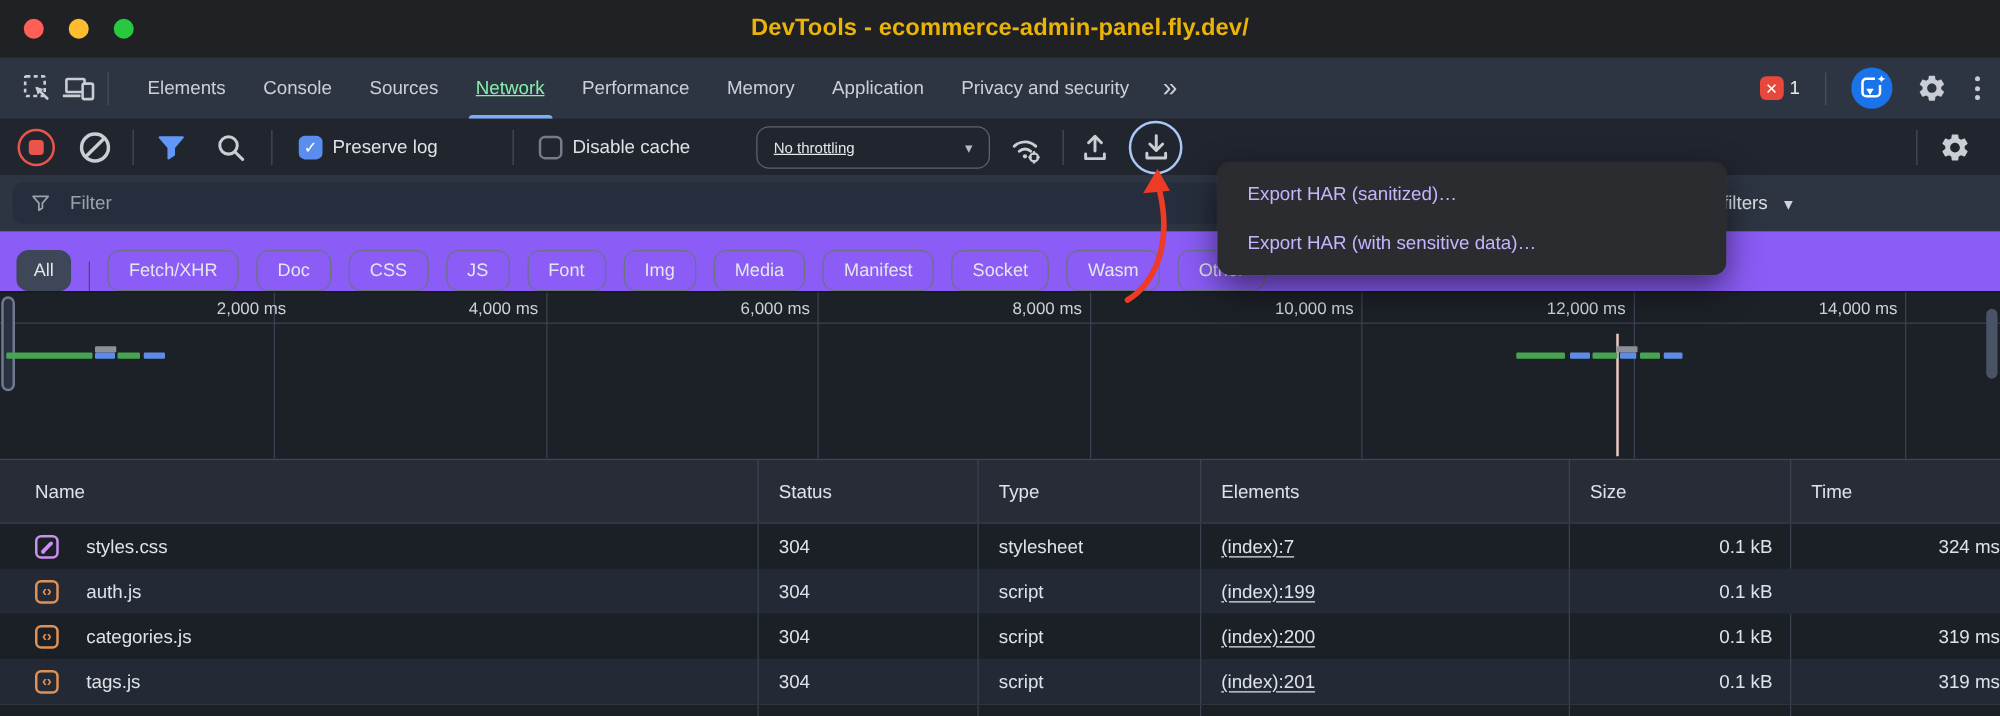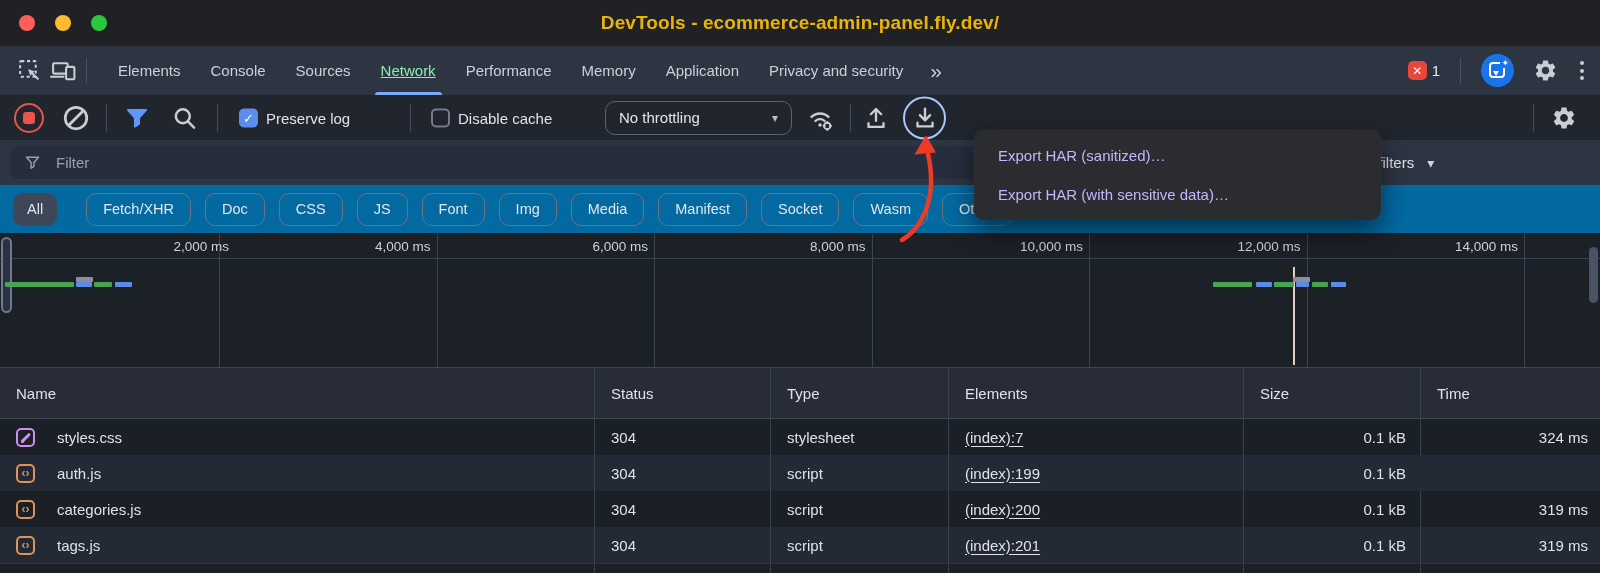--- a/index.html
+++ b/index.html
@@ -47,58 +47,58 @@
               display:flex;align-items:center;justify-content:center;}
   .record-btn i{width:12px;height:12px;background:#ea544b;border-radius:3px;}
   .clear-btn{left:61px;width:30px;height:30px;}
   .chk{width:19px;height:19px;border-radius:5px;border:2px solid #757c88;background:transparent;
        display:flex;align-items:center;justify-content:center;}
   .chk.checked{background:#5b8def;border-color:#5b8def;}
   .chk.checked::after{content:'✓';color:#fff;font-size:13px;font-weight:700;line-height:1;}
   .tool-label{font-size:15px;color:#dfe2e7;white-space:nowrap;}
   .throttle{left:605px;width:187px;height:34px;border:1.5px solid #5c6372;border-radius:10px;
             display:flex;align-items:center;justify-content:space-between;padding:0 13px;background:#20252e;}
-  .throttle .val{font-size:15px;color:#e4e6ea;}
+  .throttle .val{font-size:12px;color:#e4e6ea;text-decoration:underline;}
   .caret{font-size:12px;color:#b7bcc4;line-height:1;}
   .export-wrap{left:903px;width:43px;height:43px;border:2.5px solid #a9c7fa;border-radius:50%;
                display:flex;align-items:center;justify-content:center;}
 
   
   .filter-row{position:absolute;top:140px;left:0;right:0;height:45px;background:#2d3543;}
   .filter-input{position:absolute;left:10px;top:6px;width:1310px;height:33px;background:#262e3d;border:none;
                 border-radius:8px;color:#dfe2e7;font-size:15px;padding:0 12px 0 46px;outline:none;
                 font-family:"Liberation Sans","DejaVu Sans",sans-serif;}
   .filter-input::placeholder{color:#9aa2ad;opacity:1;}
   .filter-funnel{position:absolute;left:24px;top:14px;pointer-events:none;}
   .more-filters{position:absolute;left:1340px;top:0;height:45px;display:flex;align-items:center;gap:13px;}
   .more-filters .lbl{font-size:15px;color:#dfe2e7;}
 
   
-  .chips-row{position:absolute;top:185px;left:0;right:0;height:48px;background:#0369a1;
-             display:flex;align-items:center;padding-left:13px;gap:14px;}
+  .chips-row{position:absolute;top:185px;left:0;right:0;height:48px;background:#8b5cf6;
+             display:flex;align-items:flex-end;padding-left:13px;gap:14px;}
   .chip{height:33px;padding:0 16px;display:flex;align-items:center;border:1px solid #6b7382;
         border-radius:10px;font-size:14.5px;color:#e4e6ea;white-space:nowrap;}
   .chip.active{background:#3e4757;border-color:transparent;padding:0 13px;}
   .chip-sep{width:1px;height:24px;background:#4a5160;margin:0 0;}
 
   
   .overview{position:absolute;top:233px;left:0;right:0;height:134px;background:#1c2027;border-top:1px solid #141820;}
   .gridline{position:absolute;top:0;bottom:0;width:1px;background:#3a4150;}
   .ruler-line{position:absolute;top:24px;left:0;right:0;height:1px;background:#3a4150;}
   .tick-label{position:absolute;top:5px;width:110px;text-align:right;font-size:13.5px;color:#cdd1d8;white-space:nowrap;}
   .wbar{position:absolute;height:5px;border-radius:1px;}
   .wbar.green{background:#47a452;}.wbar.blue{background:#5c8ce8;}.wbar.gray{background:#8b8f96;}
   .load-line{position:absolute;left:1293px;top:33px;width:2px;height:98px;background:#e9c9c1;}
   .ov-handle-left{position:absolute;left:1px;top:3px;width:11px;height:76px;border:2px solid #6f7990;
                   border-radius:6px;background:#2a3140;}
   .ov-thumb-right{position:absolute;left:1589px;top:13px;width:9px;height:56px;border-radius:4.5px;background:#4a5365;}
 
   
   .nettable{position:absolute;top:367px;left:0;right:0;bottom:0;border-top:1px solid #3e4553;background:#1b1f26;}
-  .thead,.trow{display:grid;grid-template-columns:594px 176px 178px 295px 177px 180px;}
+  .thead,.trow{display:grid;grid-template-columns:594px 176px 178px 295px 177px 180px;padding-left:12px;}
   .thead{height:51px;background:#272c37;border-bottom:1px solid #3e4553;}
   .hcell,.cell{display:flex;align-items:center;padding-left:16px;font-size:15px;color:#dfe2e7;
                border-left:1px solid #3a4150;overflow:hidden;white-space:nowrap;}
   .hcell:first-child,.cell:first-child{border-left:none;}
   .trow{height:36px;}
   .trow.odd{background:#1b1f26;}.trow.even{background:#242a35;}
   .trow.partial{height:10px;border-top:1px solid #30353f;}
   .cell.right{justify-content:flex-end;padding-right:14px;padding-left:0;}
   .cell.right.time{padding-right:12px;}
   .name-cell{gap:22px;}

